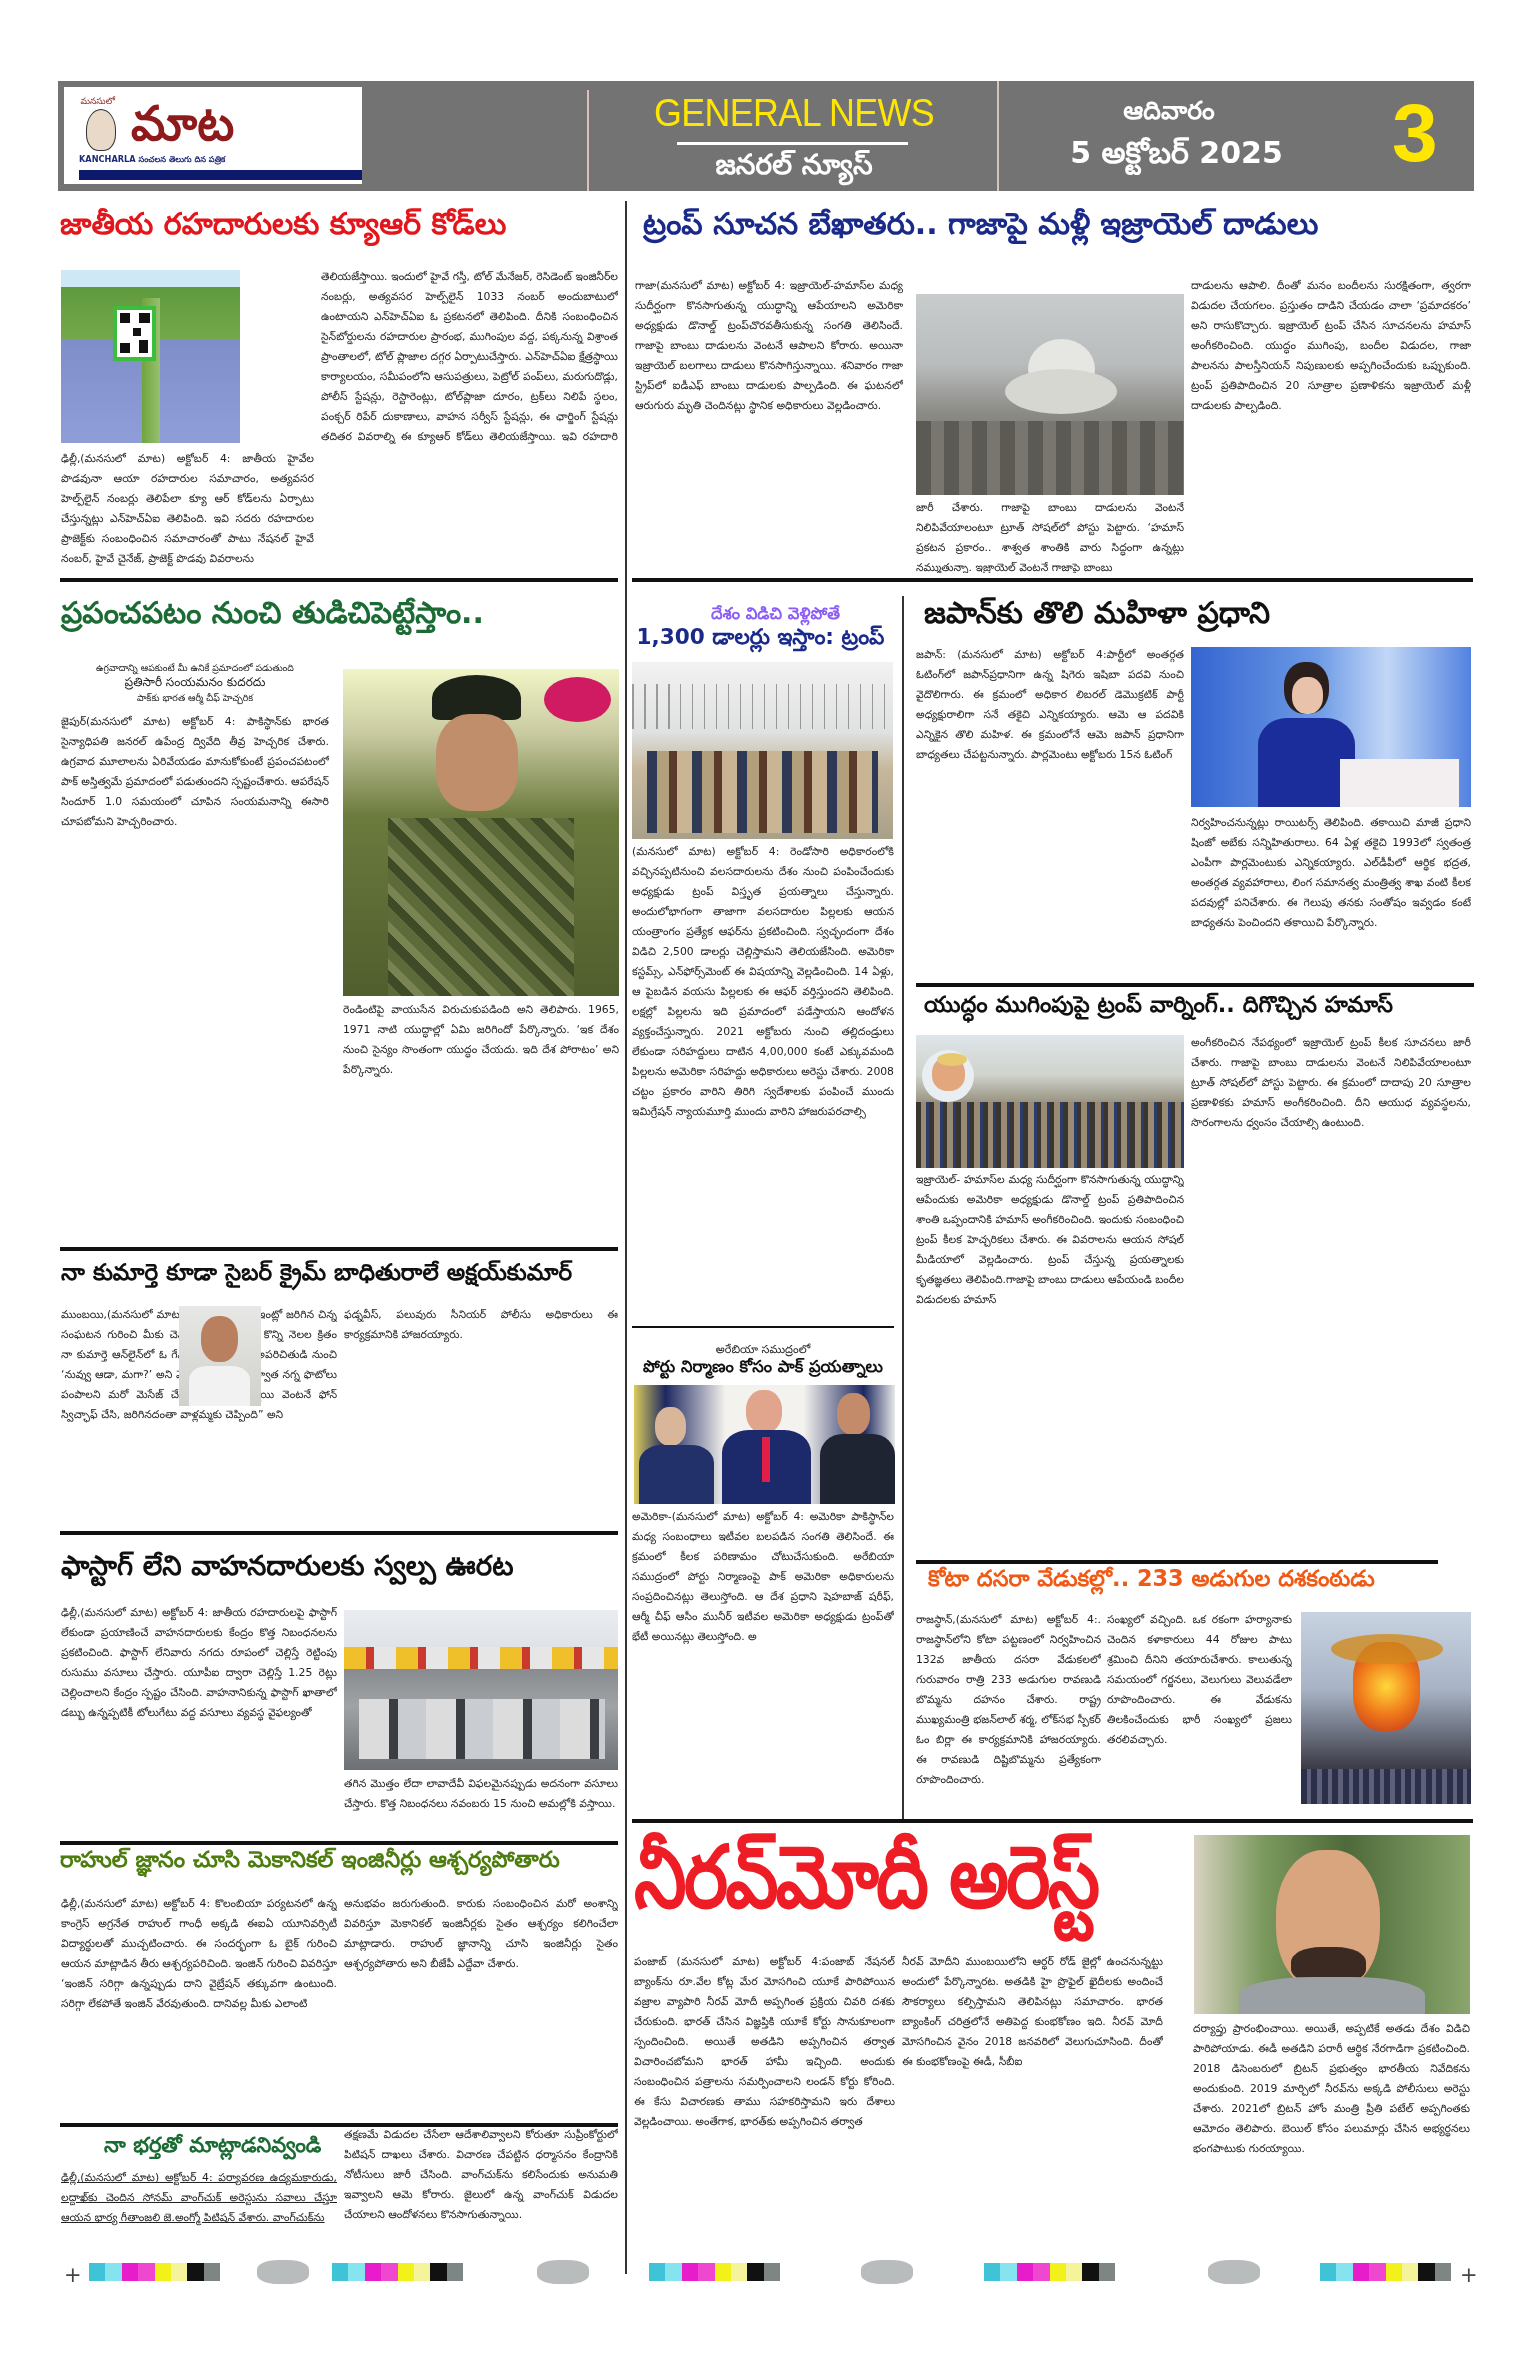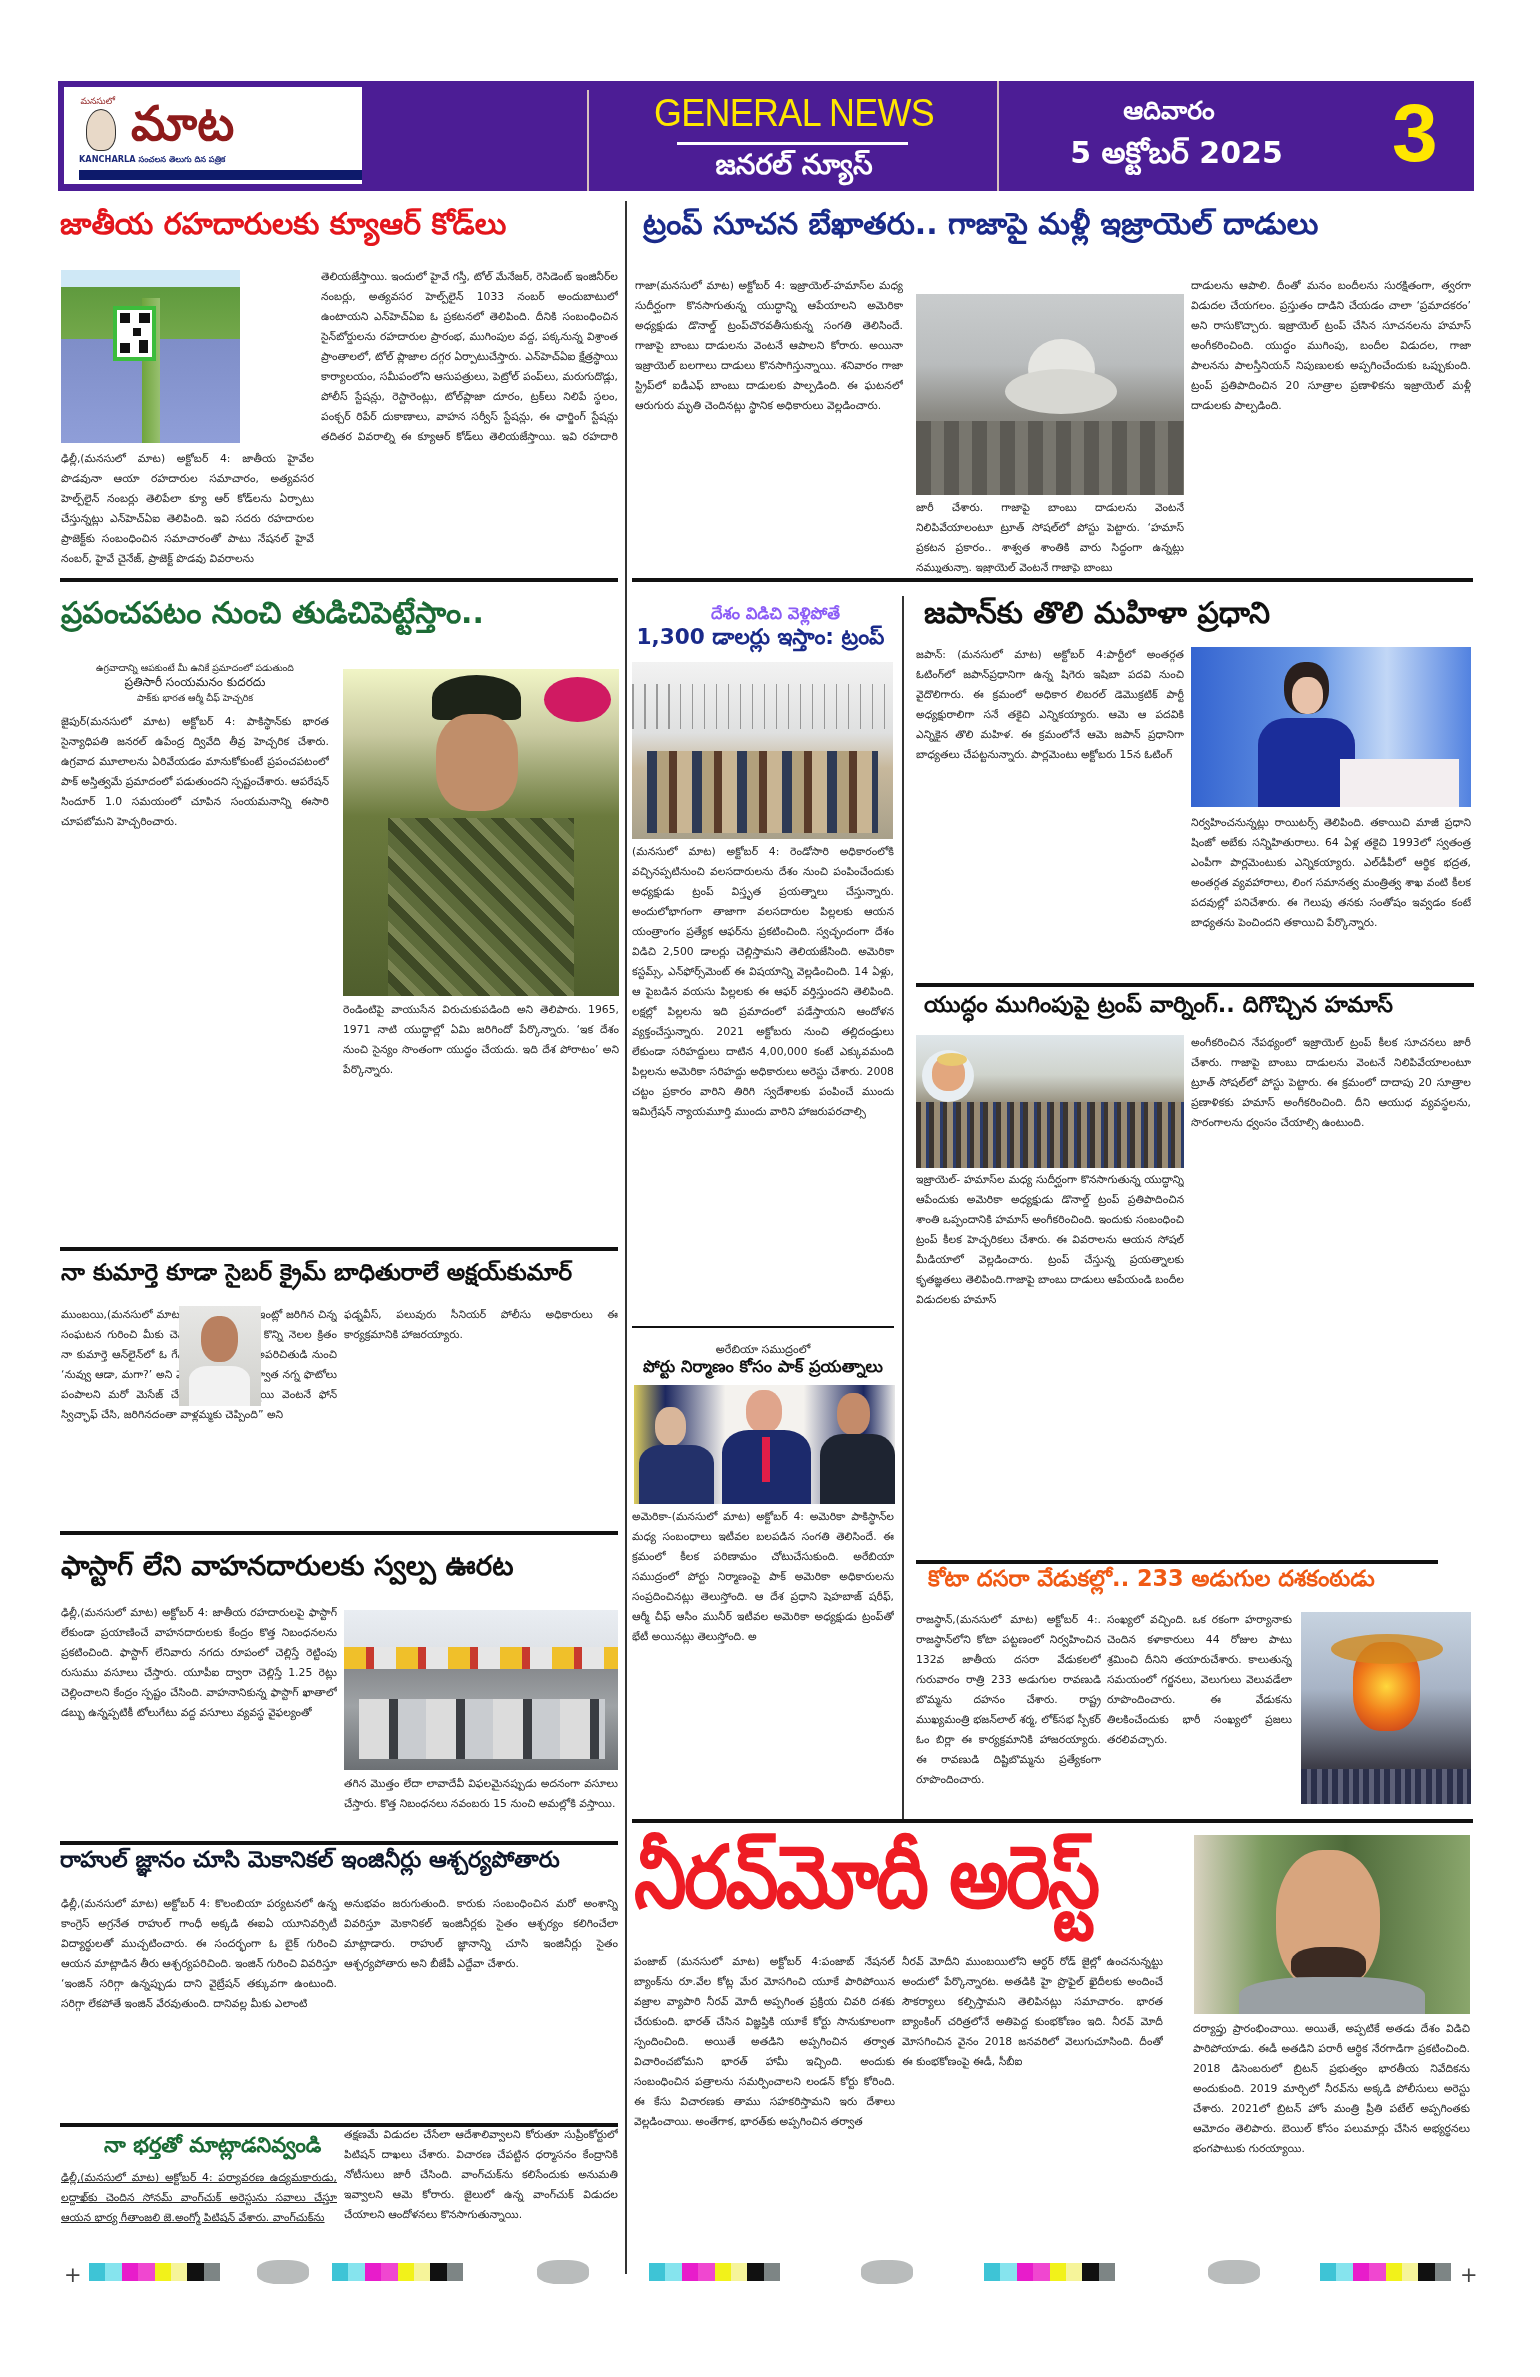--- a/index.html
+++ b/index.html
@@ -1,20 +1,20 @@
 <!DOCTYPE html>
 <html style="font-size:12px"><head>
 <meta charset="utf-8">
 <style>
   * { box-sizing: border-box; margin: 0; padding: 0; }
   html, body { width: 1541px; height: 2377px; background: #ffffff; overflow: hidden; }
   body { font-family: "DejaVu Sans", sans-serif; color: #222; position: relative; }
 
   
-  .masthead { position: absolute; left: 58px; top: 81px; width: 1416px; height: 110px; background: #4c1d95; }
+  .masthead { position: absolute; left: 58px; top: 81px; width: 1416px; height: 110px; background: #737373; }
   .logo-box { position: absolute; left: 6px; top: 6px; width: 298px; height: 97px; background: #fff; }
   .logo-word { position: absolute; left: 67px; top: 7.5px; font: bold 48px "DejaVu Serif", serif; color: #8e1b1b; }
   .logo-small { position: absolute; left: 16.4px; top: 9px; font: 9px "DejaVu Sans", sans-serif; color: #8e1b1b; }
   .logo-face { position: absolute; left: 22.4px; top: 22.4px; width: 30px; height: 42px; border-radius: 50% 50% 40% 40%; background: #e8d9c8; border: 1.5px solid #333; }
   .logo-tag { position: absolute; left: 15px; top: 67px; font: bold 8.2px "DejaVu Sans", sans-serif; color: #1d2a7a; white-space: nowrap; }
   .logo-bar { position: absolute; left: 15px; top: 83px; width: 283px; height: 10.4px; background: #0d1a6b; }
   .mh-div1 { position: absolute; left: 529px; top: 9px; width: 1.5px; height: 101px; background: #d8c2be; }
   .mh-div2 { position: absolute; left: 939px; top: 0; width: 1.5px; height: 110px; background: #d8c2be; }
   .mh-gn { position: absolute; left: 533px; top: 10.4px; width: 406px; text-align: center; font: 39px "Liberation Sans", sans-serif; color: #ffe600; letter-spacing: -0.7px; transform: scaleX(0.92); }
   .mh-gn-line { position: absolute; left: 619px; top: 61px; width: 231px; height: 3px; background: #fff; }
@@ -118,21 +118,21 @@
 <div class="hl" style="left:61px; top:1551px; font-size:27.6px; color:#111;">ఫాస్టాగ్ లేని వాహనదారులకు స్వల్ప ఊరట</div>
 <div class="body" style="left:61px; top:1603px; width:276px; height:210px;">ఢిల్లీ,(మనసులో మాట) అక్టోబర్ 4: జాతీయ రహదారులపై ఫాస్టాగ్ లేకుండా ప్రయాణించే వాహనదారులకు కేంద్రం కొత్త నిబంధనలను ప్రకటించింది. ఫాస్టాగ్ లేనివారు నగదు రూపంలో చెల్లిస్తే రెట్టింపు రుసుము వసూలు చేస్తారు. యూపీఐ ద్వారా చెల్లిస్తే 1.25 రెట్లు చెల్లించాలని కేంద్రం స్పష్టం చేసింది. వాహనానికున్న ఫాస్టాగ్ ఖాతాలో డబ్బు ఉన్నప్పటికీ టోలుగేటు వద్ద వసూలు వ్యవస్థ వైఫల్యంతో</div>
 <div class="ph" style="left:344px; top:1610px; width:274px; height:160px; background:linear-gradient(180deg,#e9edf2 0%,#dfe3e8 25%,#7c7e82 25%,#9fa3a6 60%,#6c7074 100%);">
   <div style="position:absolute;left:0;top:37px;width:274px;height:22.4px;background:repeating-linear-gradient(90deg,#f0c02a 0 22.4px,#c83a2e 22.4px 30px,#e6e6e6 30px 52px);"></div>
   <div style="position:absolute;left:15px;top:89px;width:246px;height:60px;background:repeating-linear-gradient(90deg,#dcdcdc 0 30px,#3a3d42 30px 39px,#c9ccd0 39px 67px);"></div>
 </div>
 <div class="body" style="left:344px; top:1774px; width:274px; height:39px;">తగిన మొత్తం లేదా లావాదేవీ విఫలమైనప్పుడు అదనంగా వసూలు చేస్తారు. కొత్త నిబంధనలు నవంబరు 15 నుంచి అమల్లోకి వస్తాయి.</div>
 
 <div class="rule" style="left:60px; top:1841px; width:558px;"></div>
 
-<div class="hl" style="left:60px; top:1847px; font-size:22.4px; color:#0f172a;">రాహుల్ జ్ఞానం చూసి మెకానికల్ ఇంజినీర్లు ఆశ్చర్యపోతారు</div>
+<div class="hl" style="left:60px; top:1847px; font-size:22.4px; color:#4d7c0f;">రాహుల్ జ్ఞానం చూసి మెకానికల్ ఇంజినీర్లు ఆశ్చర్యపోతారు</div>
 <div class="body" style="left:61px; top:1894px; width:276px; height:209px;">ఢిల్లీ,(మనసులో మాట) అక్టోబర్ 4: కొలంబియా పర్యటనలో ఉన్న కాంగ్రెస్ అగ్రనేత రాహుల్ గాంధీ అక్కడి ఈఐఏ యూనివర్సిటీ విద్యార్థులతో ముచ్చటించారు. ఈ సందర్భంగా ఓ బైక్ గురించి ఆయన మాట్లాడిన తీరు ఆశ్చర్యపరిచింది. ఇంజిన్ గురించి వివరిస్తూ ‘ఇంజిన్ సరిగ్గా ఉన్నప్పుడు దాని వైబ్రేషన్ తక్కువగా ఉంటుంది. సరిగ్గా లేకపోతే ఇంజిన్ వేరవుతుంది. దానివల్ల మీకు ఎలాంటి</div>
 <div class="body" style="left:344px; top:1894px; width:274px; height:209px;">అనుభవం జరుగుతుంది. కారుకు సంబంధించిన మరో అంశాన్ని వివరిస్తూ మెకానికల్ ఇంజినీర్లకు సైతం ఆశ్చర్యం కలిగించేలా మాట్లాడారు. రాహుల్ జ్ఞానాన్ని చూసి ఇంజినీర్లు సైతం ఆశ్చర్యపోతారు అని బీజేపీ ఎద్దేవా చేశారు.</div>
 
 <div class="rule" style="left:60px; top:2123px; width:558px;"></div>
 
 <div class="hl" style="left:104px; top:2134px; font-size:21px; color:#1c6b35;">నా భర్తతో మాట్లాడనివ్వండి</div>
 <div class="body" style="left:61px; top:2168px; width:276px; height:83px;text-decoration:underline;">ఢిల్లీ,(మనసులో మాట) అక్టోబర్ 4: పర్యావరణ ఉద్యమకారుడు, లద్దాఖ్‌కు చెందిన సోనమ్ వాంగ్‌చుక్ అరెస్టును సవాలు చేస్తూ ఆయన భార్య గీతాంజలి జె.అంగ్మో పిటిషన్ వేశారు. వాంగ్‌చుక్‌ను</div>
 <div class="body" style="left:344px; top:2125px; width:274px; height:127px;">తక్షణమే విడుదల చేసేలా ఆదేశాలివ్వాలని కోరుతూ సుప్రీంకోర్టులో పిటిషన్ దాఖలు చేశారు. విచారణ చేపట్టిన ధర్మాసనం కేంద్రానికి నోటీసులు జారీ చేసింది. వాంగ్‌చుక్‌ను కలిసేందుకు అనుమతి ఇవ్వాలని ఆమె కోరారు. జైలులో ఉన్న వాంగ్‌చుక్ విడుదల చేయాలని ఆందోళనలు కొనసాగుతున్నాయి.</div>
 
 <div class="hl" style="left:656px; top:605px; width:239px; text-align:center; font-size:16.4px; color:#8b5cf6;">దేశం విడిచి వెళ్లిపోతే</div>

